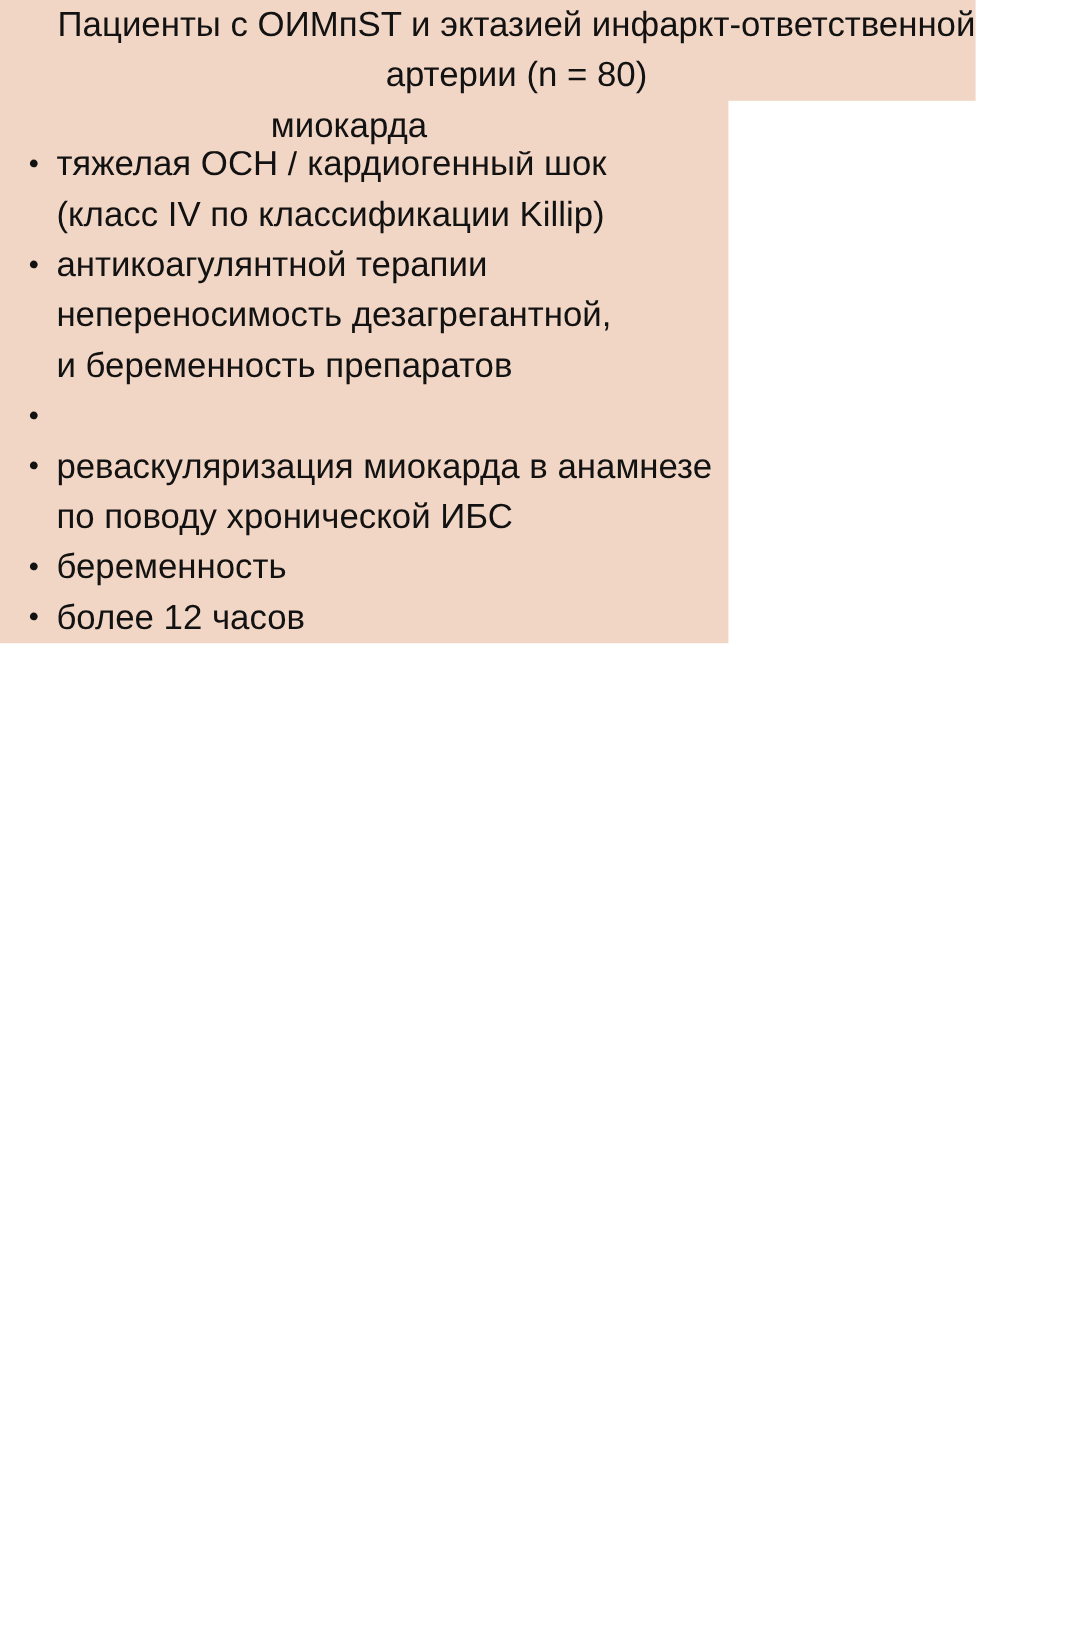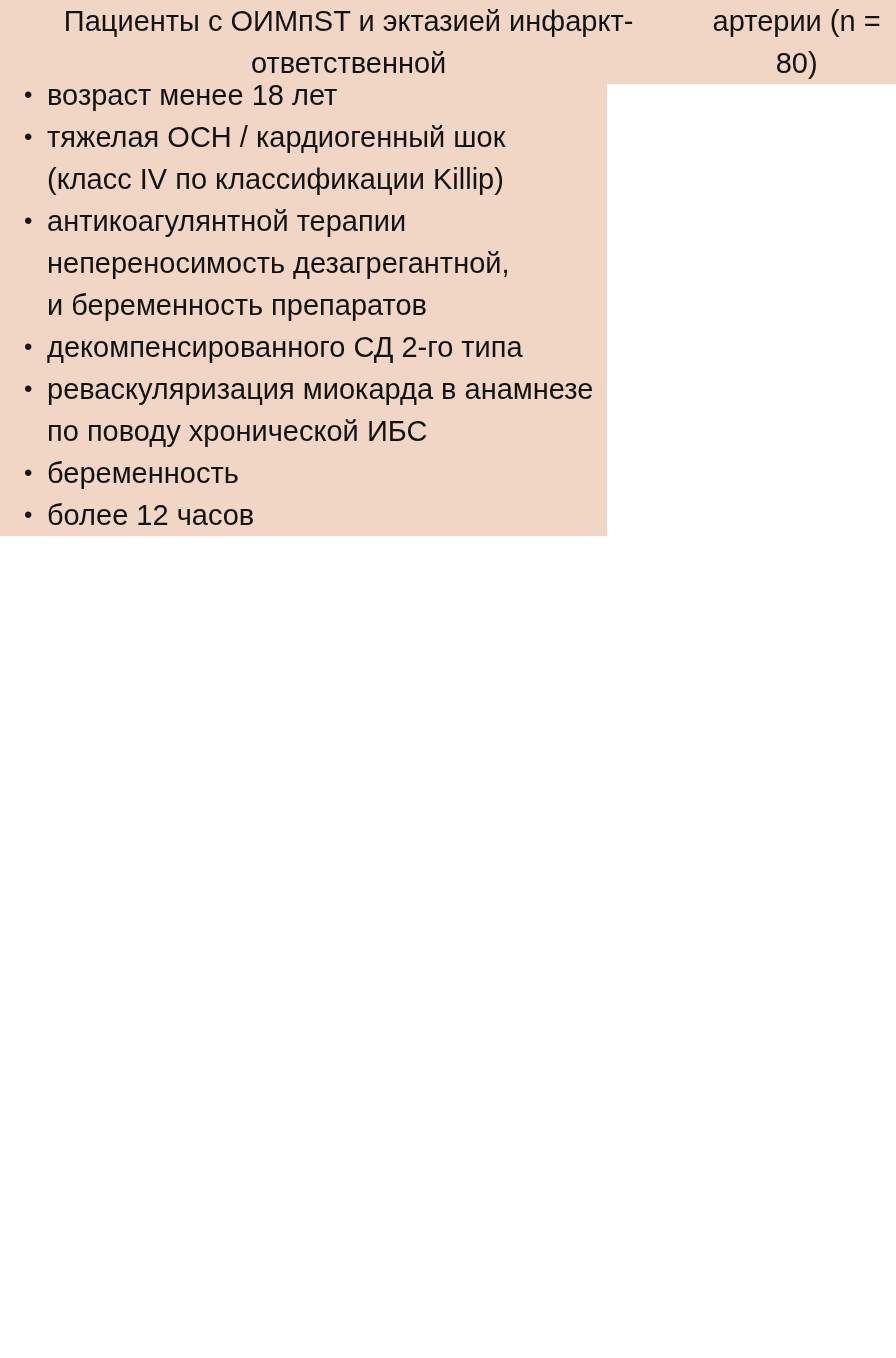--- a/index.html
+++ b/index.html
@@ -18,24 +18,25 @@
     font-size: 29px;
     line-height: 42px;
   }
   .box {
     position: absolute;
     background: #f2d6c5;
     box-sizing: border-box;
   }
   .centered {
     display: flex;
-    flex-direction: row;
+    flex-direction: column;
     justify-content: center;
     align-items: center;
     text-align: center;
+    padding-left: 48px;
   }
   .line { display: block; }
 
   
   #box-total   { left: 0;   top: 4;    width: 404; height: 123; }
   #box-excl1   { left: 262; top: 173;  width: 634; height: 612; padding: 32px 14px 0 20px; }
   #box-stemi   { left: 0;   top: 833;  width: 404; height: 134; }
   #box-excl2   { left: 262; top: 1017; width: 634; height: 166; }
   #box-final   { left: 0;   top: 1235; width: 896; height: 119; }
 
@@ -116,21 +117,20 @@
       <span class="bullet-text">
         <span class="line">антикоагулянтной терапии</span>
         <span class="line">непереносимость дезагрегантной,</span>
         <span class="line">и беременность препаратов</span>
       </span>
     </div>
 
     <div class="bullet-row">
       <span class="bullet-marker">•</span>
       <span class="bullet-text">
-        <span class="line">декомпенсированного СД 2-го типа</span>
       </span>
     </div>
 
     <div class="bullet-row">
       <span class="bullet-marker">•</span>
       <span class="bullet-text">
         <span class="line">реваскуляризация миокарда в анамнезе</span>
         <span class="line">по поводу хронической ИБС</span>
       </span>
     </div>

